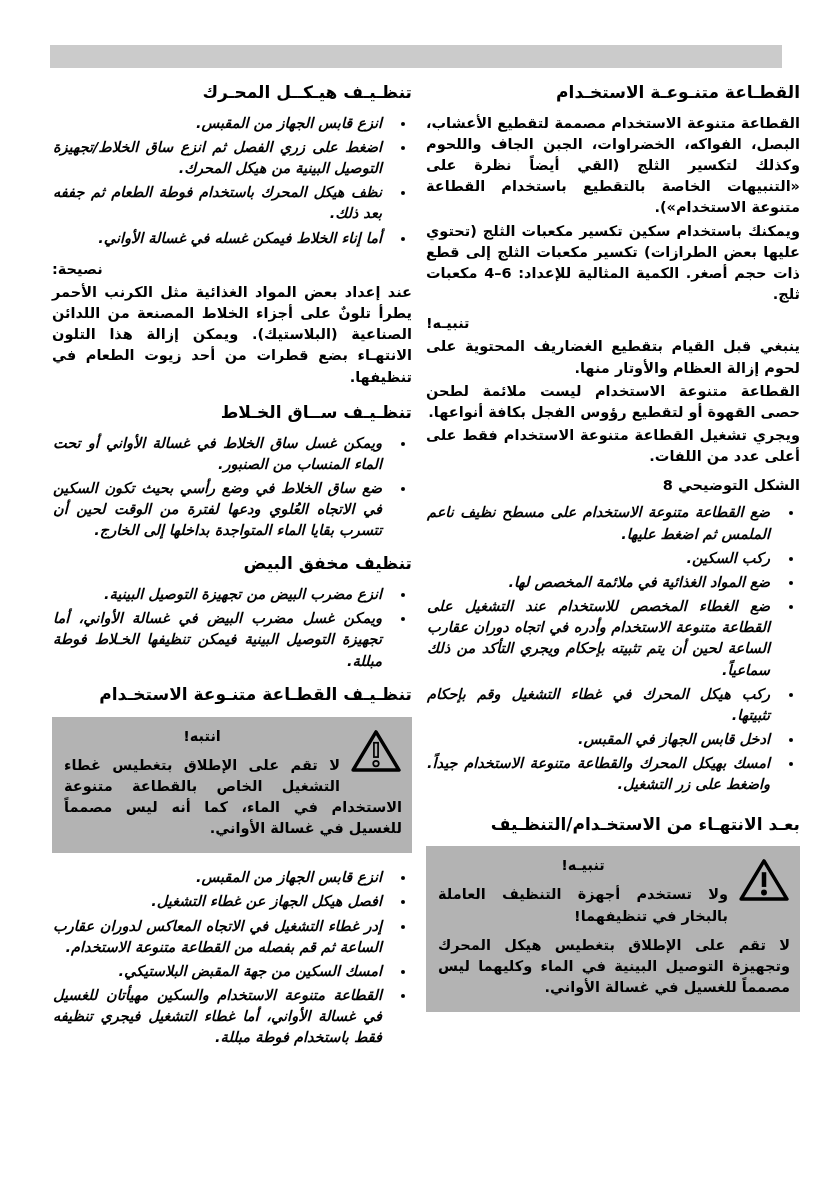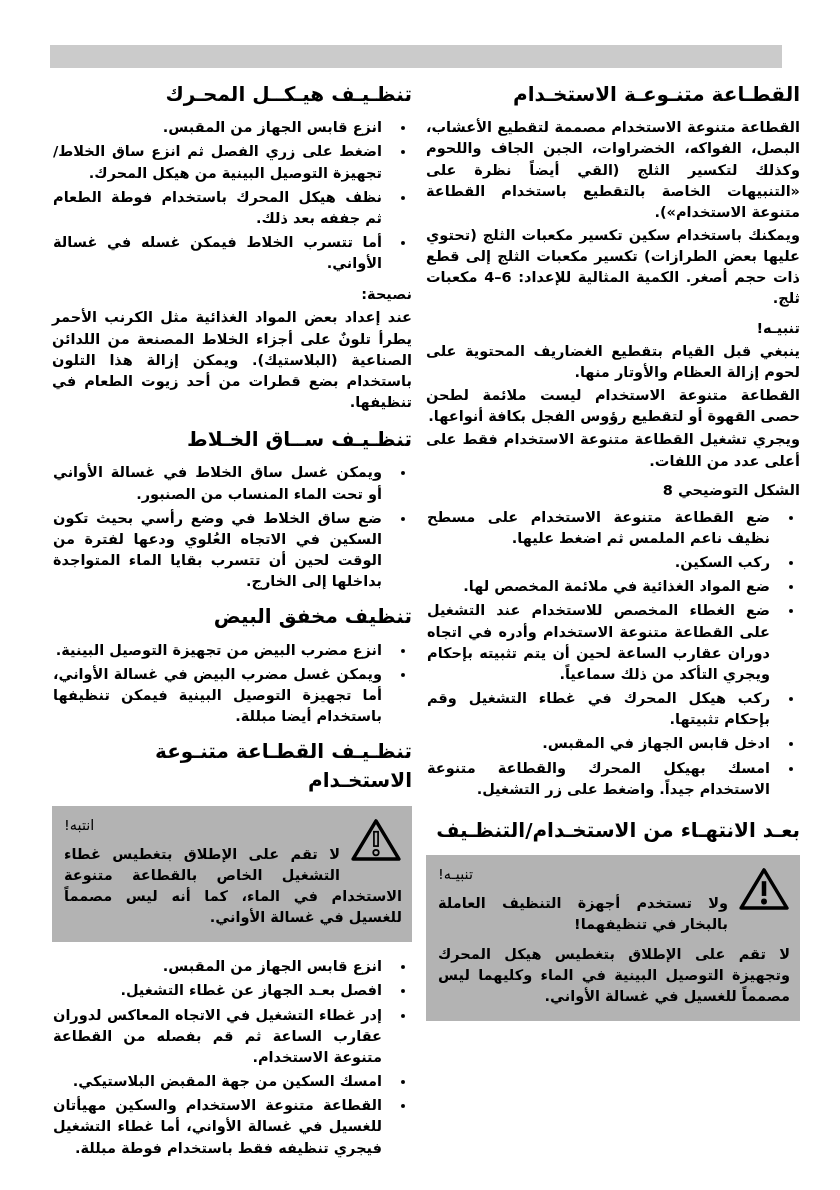--- a/index.html
+++ b/index.html
@@ -29,49 +29,49 @@
     display: flex;
     gap: 14px;
     align-items: flex-start;
     text-align: justify;
   }
   .col { font-size: 14.5px; font-weight: 700; line-height: 1.46; }
   .col-right { width: 374px; }
   .col-left  { width: 360px; }
 
   .sec-title {
-    font-size: 20px;
+    font-size: 17px;
     font-weight: 800;
     margin: 0 0 8px 0;
     text-align: right;
     letter-spacing: 0;
   }
   .para { margin: 0 0 2px 0; }
   .para + .para { margin-top: 0; }
-  .label-line { font-weight: 800; margin: 8px 0 2px 0; text-align: right; }
+  .label-line { font-weight: 800; margin: 8px 0 2px 0; text-align: left; }
   .figure-label { font-weight: 800; margin: 8px 0 6px 0; text-align: right; }
 
   ul.bullets {
     margin: 2px 0 10px 0;
     padding: 0 22px 0 0;
     list-style: disc outside;
   }
-  ul.bullets li { margin: 0 0 3px 1px; padding-right: 8px; }
+  ul.bullets li { margin: 0 0 3px 1px; padding-right: 8px; font-style: italic; }
 
   .warn-box {
     background: #b3b3b3;
     padding: 9px 10px 12px 12px;
     margin: 10px 0 14px 0;
     overflow: hidden;
   }
   .warn-box .tri {
     float: right;
     margin: 2px 0 4px 10px;
   }
-  .warn-box .warn-title { font-weight: 400; text-align: left; margin: 0 0 2px 0; }
+  .warn-box .warn-title { font-weight: 700; text-align: center; margin: 0 0 2px 0; }
   .warn-box .warn-text { margin: 8px 0 2px 0; }
 
   .section { margin-bottom: 12px; }
   .after-title { margin-top: 16px; }
 </style>
 </head>
 <body>
 
 <div class="page">
 
@@ -120,55 +120,55 @@
 
     </div>
 
     <div class="col col-left">
 
       <div class="sec-title">تنظـيـف هيـكــل المحـرك</div>
       <ul class="bullets">
         <li>انزع قابس الجهاز من المقبس.</li>
         <li>اضغط على زري الفصل ثم انزع ساق الخلاط/تجهيزة التوصيل البينية من هيكل المحرك.</li>
         <li>نظف هيكل المحرك باستخدام فوطة الطعام ثم جففه بعد ذلك.</li>
-        <li>أما تتسرب الخلاط فيمكن غسله في غسالة الأواني.</li>
+        <li>أما إناء الخلاط فيمكن غسله في غسالة الأواني.</li>
       </ul>
 
       <div class="label-line">نصيحة:</div>
-      <p class="para section">عند إعداد بعض المواد الغذائية مثل الكرنب الأحمر يطرأ تلونٌ على أجزاء الخلاط المصنعة من اللدائن الصناعية (البلاستيك). ويمكن إزالة هذا التلون باستخدام بضع قطرات من أحد زيوت الطعام في تنظيفها.</p>
+      <p class="para section">عند إعداد بعض المواد الغذائية مثل الكرنب الأحمر يطرأ تلونٌ على أجزاء الخلاط المصنعة من اللدائن الصناعية (البلاستيك). ويمكن إزالة هذا التلون الانتهـاء بضع قطرات من أحد زيوت الطعام في تنظيفها.</p>
 
       <div class="sec-title">تنظـيـف ســاق الخـلاط</div>
       <ul class="bullets">
         <li>ويمكن غسل ساق الخلاط في غسالة الأواني أو تحت الماء المنساب من الصنبور.</li>
         <li>ضع ساق الخلاط في وضع رأسي بحيث تكون السكين في الاتجاه العُلوي ودعها لفترة من الوقت لحين أن تتسرب بقايا الماء المتواجدة بداخلها إلى الخارج.</li>
       </ul>
 
       <div class="sec-title">تنظيف مخفق البيض</div>
       <ul class="bullets">
         <li>انزع مضرب البيض من تجهيزة التوصيل البينية.</li>
-        <li>ويمكن غسل مضرب البيض في غسالة الأواني، أما تجهيزة التوصيل البينية فيمكن تنظيفها باستخدام أيضا مبللة.</li>
+        <li>ويمكن غسل مضرب البيض في غسالة الأواني، أما تجهيزة التوصيل البينية فيمكن تنظيفها الخـلاط فوطة مبللة.</li>
       </ul>
 
       <div class="sec-title">تنظـيـف القطـاعة متنـوعة الاستخـدام</div>
 
       <div class="warn-box">
         <span class="tri">
           <svg width="52" height="46" viewBox="0 0 60 52" aria-hidden="true">
             <path d="M30 4 L56.5 48 L3.5 48 Z" fill="none" stroke="#000" stroke-width="4" stroke-linejoin="round"></path>
             <rect x="27.6" y="16.5" width="4.8" height="16.5" fill="none" stroke="#000" stroke-width="2"></rect>
             <circle cx="30" cy="40.5" r="3.2" fill="none" stroke="#000" stroke-width="2"></circle>
           </svg>
         </span>
         <div class="warn-title">انتبه!</div>
         <p class="warn-text">لا تقم على الإطلاق بتغطيس غطاء التشغيل الخاص بالقطاعة متنوعة الاستخدام في الماء، كما أنه ليس مصمماً للغسيل في غسالة الأواني.</p>
       </div>
 
       <ul class="bullets">
         <li>انزع قابس الجهاز من المقبس.</li>
-        <li>افصل بعـد الجهاز عن غطاء التشغيل.</li>
+        <li>افصل هيكل الجهاز عن غطاء التشغيل.</li>
         <li>إدر غطاء التشغيل في الاتجاه المعاكس لدوران عقارب الساعة ثم قم بفصله من القطاعة متنوعة الاستخدام.</li>
         <li>امسك السكين من جهة المقبض البلاستيكي.</li>
         <li>القطاعة متنوعة الاستخدام والسكين مهيأتان للغسيل في غسالة الأواني، أما غطاء التشغيل فيجري تنظيفه فقط باستخدام فوطة مبللة.</li>
       </ul>
 
     </div>
 
   </div>
 </div>
 

